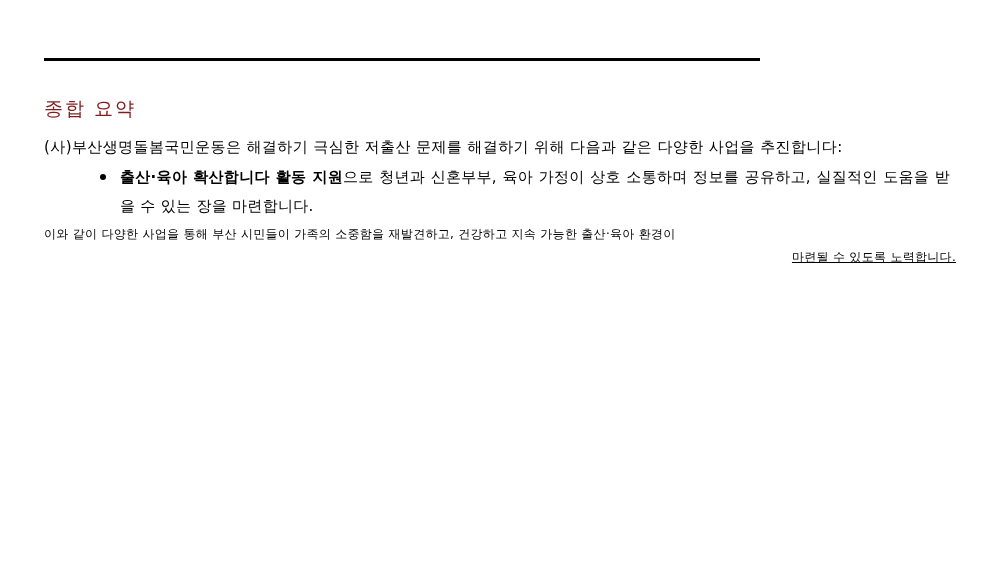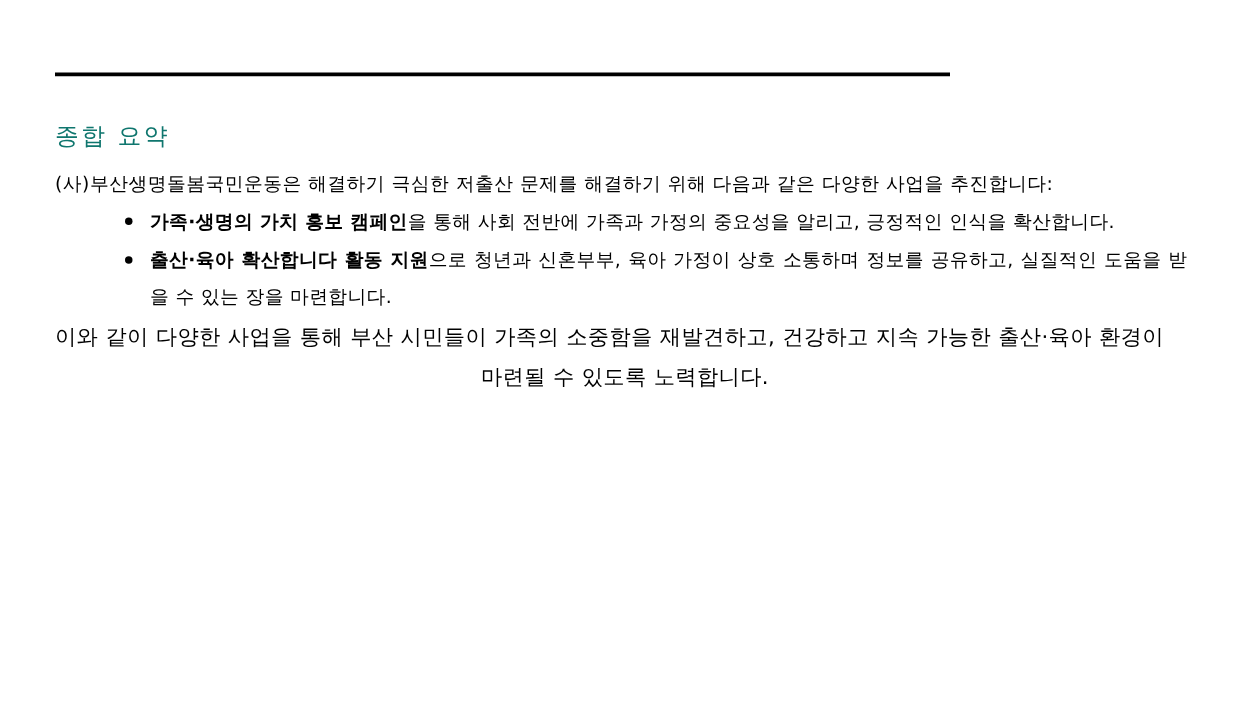--- a/index.html
+++ b/index.html
@@ -30,21 +30,21 @@
   }
   .content {
     position: absolute;
     left: 44px;
     top: 96px;
     width: 912px;
   }
   .section-title {
     font-size: 19px;
     letter-spacing: 2px;
-    color: #0f766e;
+    color: #7f1d1d;
     margin: 0 0 14px 0;
     font-weight: 400;
   }
   .lead {
     font-size: 15px;
     line-height: 1.55;
     letter-spacing: 0.4px;
     margin: 0 0 4px 0;
     white-space: nowrap;
   }
@@ -74,51 +74,49 @@
     background: #000000;
     border-radius: 50%;
   }
   .li-text {
     display: inline;
   }
   .b {
     font-weight: bold;
   }
   .closing {
-    font-size: 17px;
+    font-size: 12px;
     line-height: 1.92;
     letter-spacing: 0.3px;
     margin: 2px 0 0 0;
     width: 912px;
     text-align: justify;
     text-justify: inter-character;
   }
   .closing .last-line {
     display: block;
-    text-align: center;
+    text-align: right;
+    text-decoration: underline;
   }
 </style>
 </head>
 <body>
 
 <div class="page">
 
   <div class="top-rule"></div>
 
   <div class="content">
 
     <h2 class="section-title">종합 요약</h2>
 
     <p class="lead">(사)부산생명돌봄국민운동은 해결하기 극심한 저출산 문제를 해결하기 위해 다음과 같은 다양한 사업을 추진합니다:</p>
 
     <ul class="bullets">
       <li>
-        <span class="b">가족·생명의 가치 홍보 캠페인</span><span class="li-text">을 통해 사회 전반에 가족과 가정의 중요성을 알리고, 긍정적인 인식을 확산합니다.</span>
-      </li>
-      <li>
         <span class="b">출산·육아 확산합니다 활동 지원</span><span class="li-text">으로 청년과 신혼부부, 육아 가정이 상호 소통하며 정보를 공유하고, 실질적인 도움을 받을 수 있는 장을 마련합니다.</span>
       </li>
     </ul>
 
     <p class="closing">
       <span>이와 같이 다양한 사업을 통해 부산 시민들이 가족의 소중함을 재발견하고, 건강하고 지속 가능한 출산·육아 환경이</span>
       <span class="last-line">마련될 수 있도록 노력합니다.</span>
     </p>
 
   </div>

